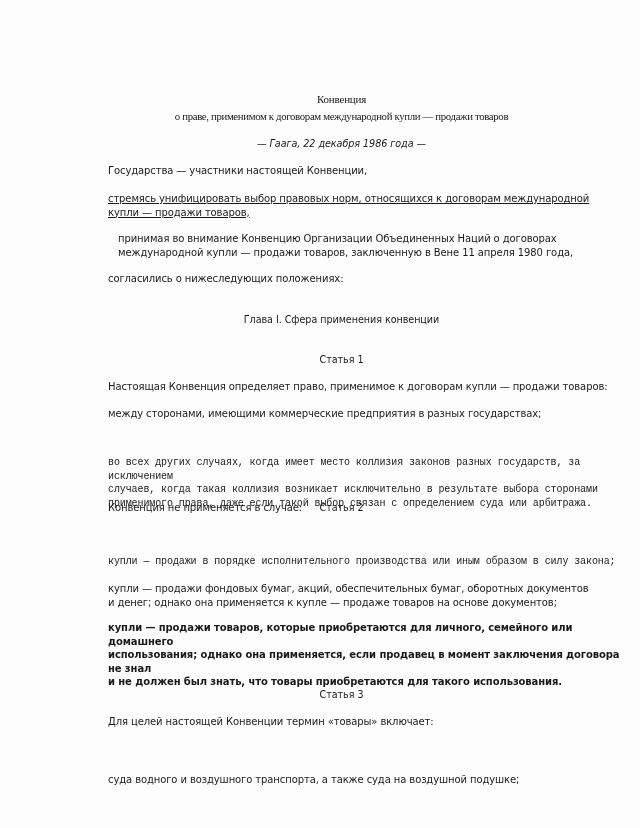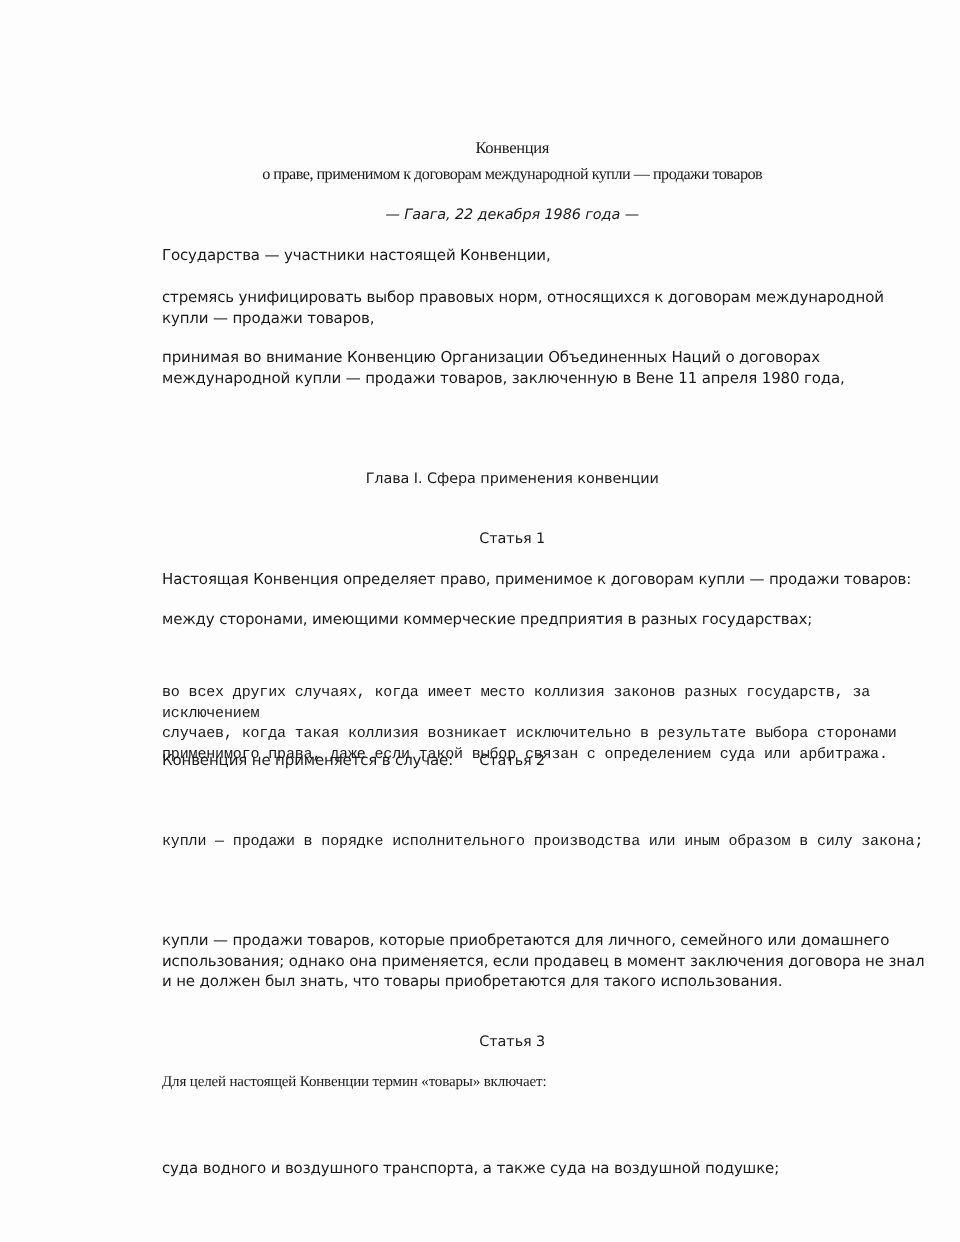--- a/index.html
+++ b/index.html
@@ -64,38 +64,41 @@
 </head>
 <body>
 
 <div class="page">
 
   <div class="line center serif title" style="top:93px;">Конвенция</div>
   <div class="line center serif subtitle" style="top:110px;">о праве, применимом к договорам международной купли — продажи товаров</div>
   <div class="line center sans date" style="top:137px;">— Гаага, 22 декабря 1986 года —</div>
 
   <div class="para sans" style="top:164px;">Государства — участники настоящей Конвенции,</div>
-  <div class="para sans" style="top:192px;">стремясь унифицировать выбор правовых норм, относящихся к договорам международной
+  <div class="para sans" style="top:192px;text-decoration:underline;">стремясь унифицировать выбор правовых норм, относящихся к договорам международной
 купли — продажи товаров,</div>
-  <div class="para sans" style="top:232px;">принимая во  внимание Конвенцию Организации Объединенных Наций о договорах
+  <div class="para sans" style="top:232px;margin-left:10px;">принимая во  внимание Конвенцию Организации Объединенных Наций о договорах
 международной купли — продажи товаров, заключенную в Вене 11 апреля 1980 года,</div>
+  <div class="para sans" style="top:272px;">согласились о нижеследующих положениях:</div>
 
   <div class="line center sans" style="top:313px;">Глава I. Сфера применения конвенции</div>
 
   <div class="line center sans" style="top:353px;">Статья 1</div>
   <div class="para sans" style="top:407px;">между сторонами, имеющими коммерческие предприятия в разных государствах;</div>
   <div class="para sans" style="top:380px;">Настоящая Конвенция определяет право, применимое к договорам купли — продажи товаров:</div>
   <div class="para sans" style="top:456px;font-family:Liberation Mono, monospace;">во всех других случаях, когда имеет место коллизия законов разных государств, за исключением
 случаев, когда такая коллизия возникает исключительно в результате выбора сторонами
 применимого права, даже если такой выбор связан с определением суда или арбитража.</div>
 
   <div class="line center sans" style="top:501px;">Статья 2</div>
   <div class="para sans" style="top:501px;">Конвенция не применяется в случае:</div>
   <div class="para sans" style="top:555px;font-family:Liberation Mono, monospace;">купли — продажи в порядке исполнительного производства или иным образом в силу закона;</div>
-  <div class="para sans" style="top:621px;">купли — продажи товаров, которые приобретаются для личного, семейного или домашнего
+  <div class="para sans" style="top:582px;">купли — продажи фондовых бумаг, акций, обеспечительных бумаг, оборотных документов
+и денег; однако она применяется к купле — продаже товаров на основе документов;</div>
+  <div class="para sans" style="top:621px;font-weight:bold;">купли — продажи товаров, которые приобретаются для личного, семейного или домашнего
 использования; однако она применяется, если продавец в момент заключения договора не знал
 и не должен был знать, что товары приобретаются для такого использования.</div>
 
   <div class="line center sans" style="top:688px;">Статья 3</div>
-  <div class="para sans" style="top:715px;font-family:Liberation Serif, serif;">Для целей настоящей Конвенции термин «товары» включает:</div>
+  <div class="para sans" style="top:715px;">Для целей настоящей Конвенции термин «товары» включает:</div>
   <div class="para sans" style="top:773px;">суда водного и воздушного транспорта, а также суда на воздушной подушке;</div>
 
 </div>
 
 </body></html>

